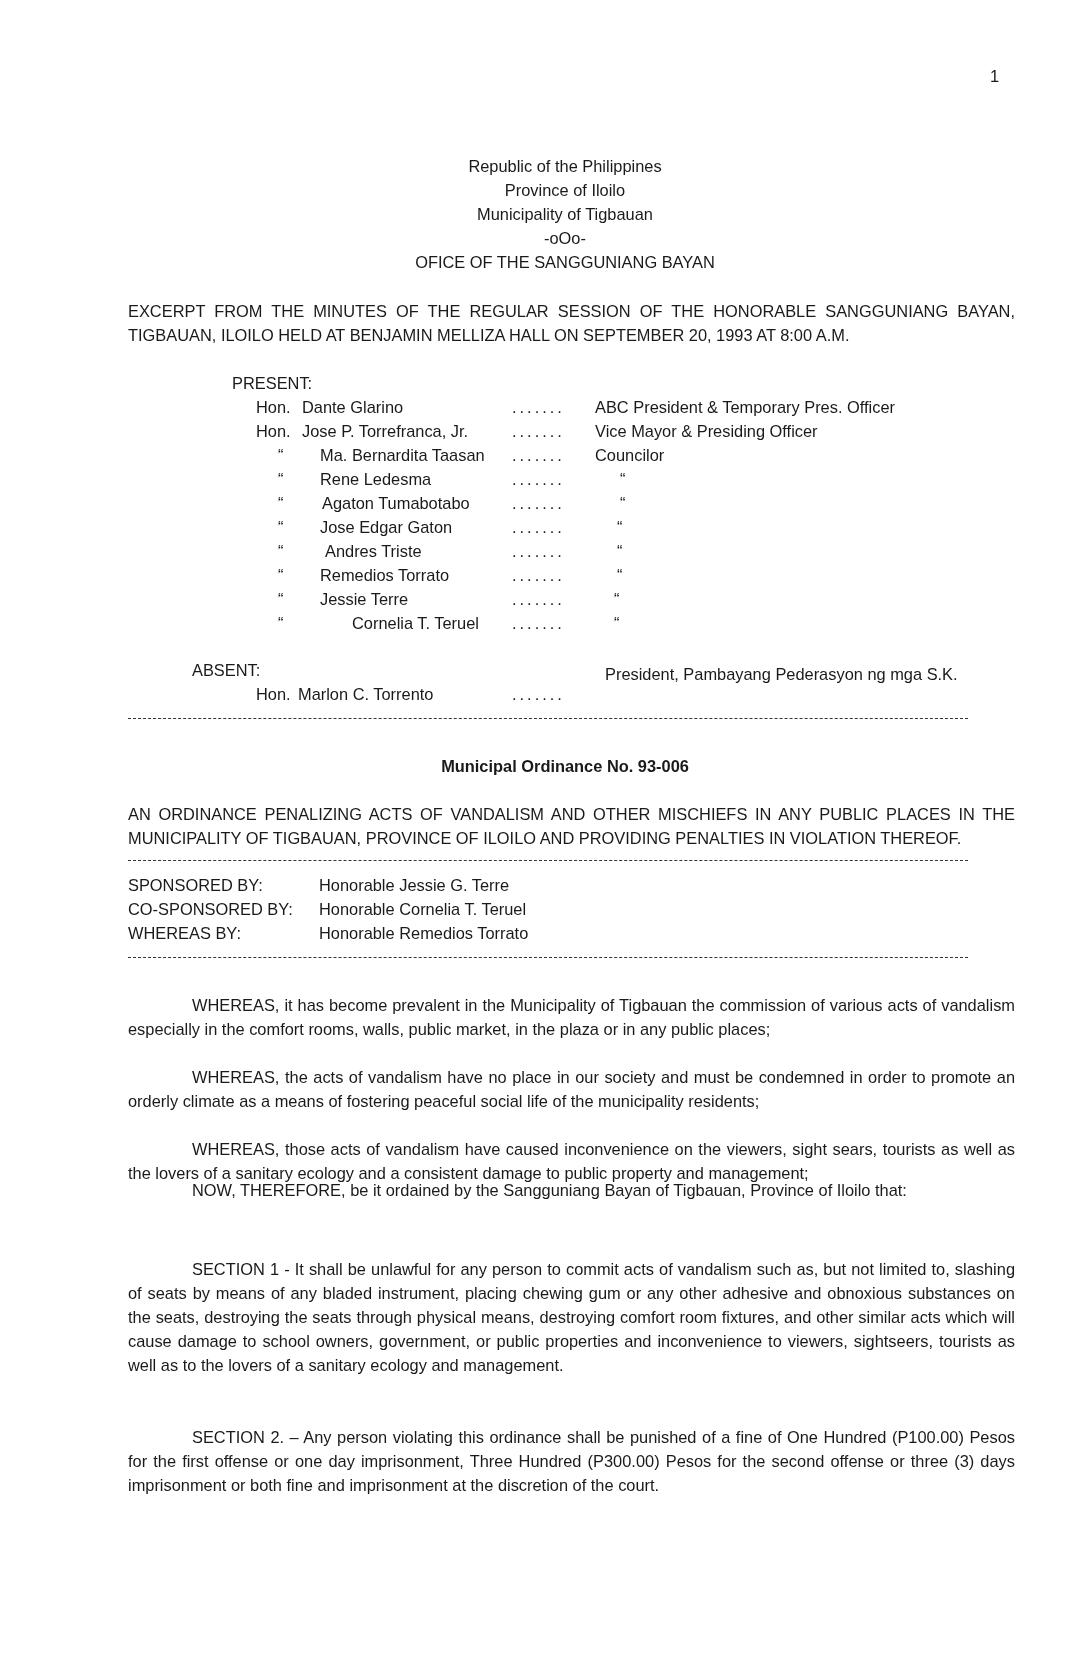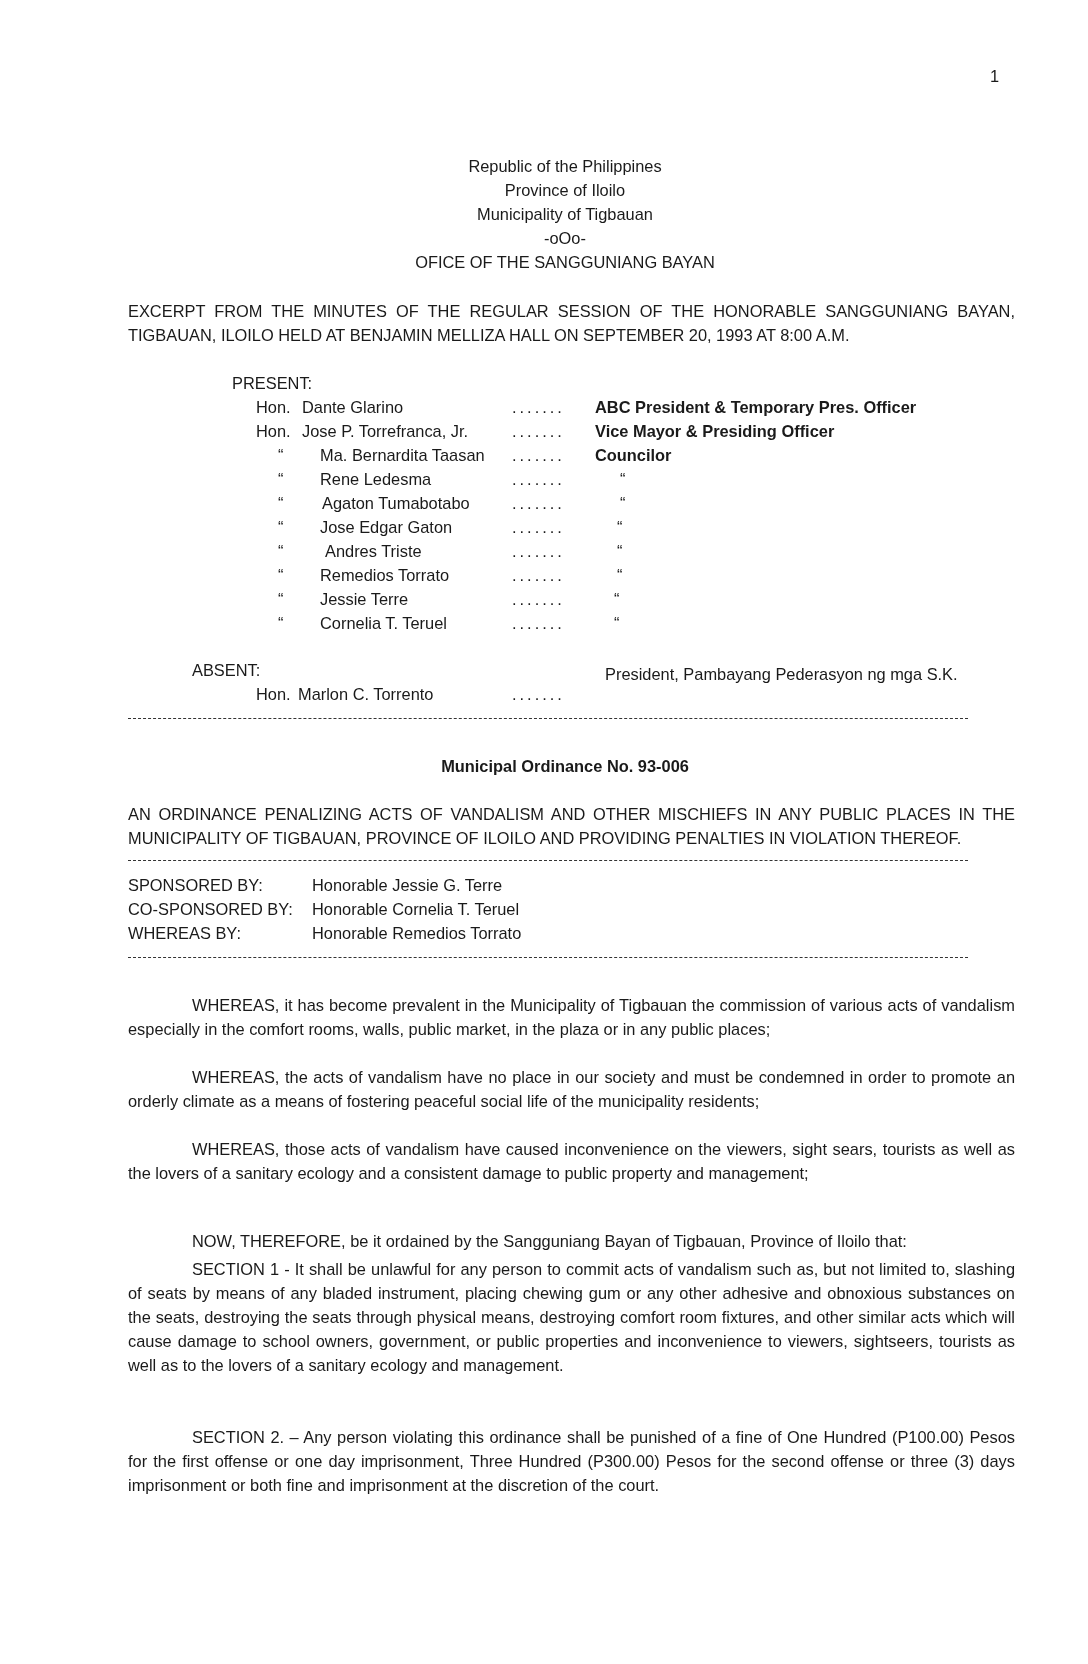--- a/index.html
+++ b/index.html
@@ -9,23 +9,23 @@
   .page-num { left:990px; top:64px; }
   .center { left:0; width:1130px; text-align:center; }
   .just { position:absolute; left:128px; width:887px; text-align:justify; line-height:24px; }
   .just .ind { display:inline-block; width:64px; }
   .dash { position:absolute; left:128px; width:840px; height:0; border-top:1.5px dashed #333; }
   .bold { font-weight:bold; }
   .col-hon { left:256px; }
   .col-q { left:278px; }
   .col-name2 { left:320px; }
   .col-dots { left:512px; letter-spacing:3px; }
-  .col-pos { left:595px;font-weight:bold; }
+  .col-pos { left:595px; }
   .label-col { left:128px; }
-  .val-col { left:312px;text-align:right; }
+  .val-col { left:319px;text-align:right; }
 </style>
 </head>
 <body>
 
 <div>
 
   <div class="abs page-num">1</div>
 
   <div class="abs center" style="top:154px;">Republic of the Philippines</div>
   <div class="abs center" style="top:178px;">Province of Iloilo</div>
@@ -78,21 +78,21 @@
     <div class="abs col-name2" style="top:563px;">Remedios Torrato</div>
     <div class="abs col-dots" style="top:563px;">.......</div>
     <div class="abs" style="left:617px; top:563px;">“</div>
 
     <div class="abs col-q" style="top:587px;">“</div>
     <div class="abs col-name2" style="top:587px;text-align:right;">Jessie Terre</div>
     <div class="abs col-dots" style="top:587px;">.......</div>
     <div class="abs" style="left:614px; top:587px;">“</div>
 
     <div class="abs col-q" style="top:611px;">“</div>
-    <div class="abs col-name2" style="top:611px;">Cornelia T. Teruel</div>
+    <div class="abs col-name2" style="top:611px;margin-left:32px;">Cornelia T. Teruel</div>
     <div class="abs col-dots" style="top:611px;">.......</div>
     <div class="abs" style="left:614px; top:611px;">“</div>
   </div>
 
   <div class="abs" style="left:192px; top:658px;">ABSENT:</div>
   <div>
     <div class="abs col-hon" style="top:682px;">Hon.</div>
     <div class="abs" style="left:298px; top:682px;">Marlon C. Torrento</div>
     <div class="abs col-dots" style="top:682px;">.......</div>
     <div class="abs" style="left:605px; top:662px;">President, Pambayang Pederasyon ng mga S.K.</div>
@@ -110,17 +110,17 @@
     <div class="abs label-col" style="top:897px;">CO-SPONSORED BY:</div>
     <div class="abs val-col" style="top:897px;">Honorable  Cornelia T. Teruel</div>
     <div class="abs label-col" style="top:921px;">WHEREAS BY:</div>
     <div class="abs val-col" style="top:921px;">Honorable Remedios Torrato</div>
   </div>
   <div class="dash" style="top:957px;"></div>
 
   <div class="just" style="top:993px;"><span class="ind"></span><span>WHEREAS, it has become prevalent in the Municipality of Tigbauan the commission of various acts of vandalism especially in the comfort rooms, walls, public market, in the plaza or in any public places;</span></div>
   <div class="just" style="top:1065px;"><span class="ind"></span><span>WHEREAS,  the acts of vandalism have no place in our society and must be condemned in order to promote an orderly climate as a means of fostering peaceful social life of the municipality residents;</span></div>
   <div class="just" style="top:1137px;"><span class="ind"></span><span>WHEREAS, those acts of vandalism have caused inconvenience on the viewers, sight sears, tourists as well as the lovers of a sanitary ecology and a consistent damage to public property and management;</span></div>
-  <div class="just" style="top:1229px;"><span class="ind"></span><span>NOW, THEREFORE, be it ordained by the Sangguniang Bayan of Tigbauan, Province of Iloilo that:</span></div>
+  <div class="just" style="top:1178px;"><span class="ind"></span><span>NOW, THEREFORE, be it ordained by the Sangguniang Bayan of Tigbauan, Province of Iloilo that:</span></div>
   <div class="just" style="top:1257px;"><span class="ind"></span><span>SECTION 1  -  It shall be unlawful for any person to commit acts of vandalism such as, but not limited to, slashing of seats by means of any bladed instrument, placing chewing gum or any other adhesive and obnoxious substances on the seats, destroying the seats through physical means, destroying comfort room fixtures, and other similar acts which will cause damage to school owners, government, or public properties and inconvenience to viewers, sightseers, tourists as well as to the lovers of a sanitary ecology and management.</span></div>
   <div class="just" style="top:1425px;"><span class="ind"></span><span>SECTION 2. – Any person violating this ordinance shall be punished of a fine of One Hundred (P100.00) Pesos for the first offense or one day imprisonment, Three Hundred (P300.00) Pesos for the second offense or three (3) days imprisonment or both fine and imprisonment at the discretion of the court.</span></div>
 
 </div>
 
 </body></html>

